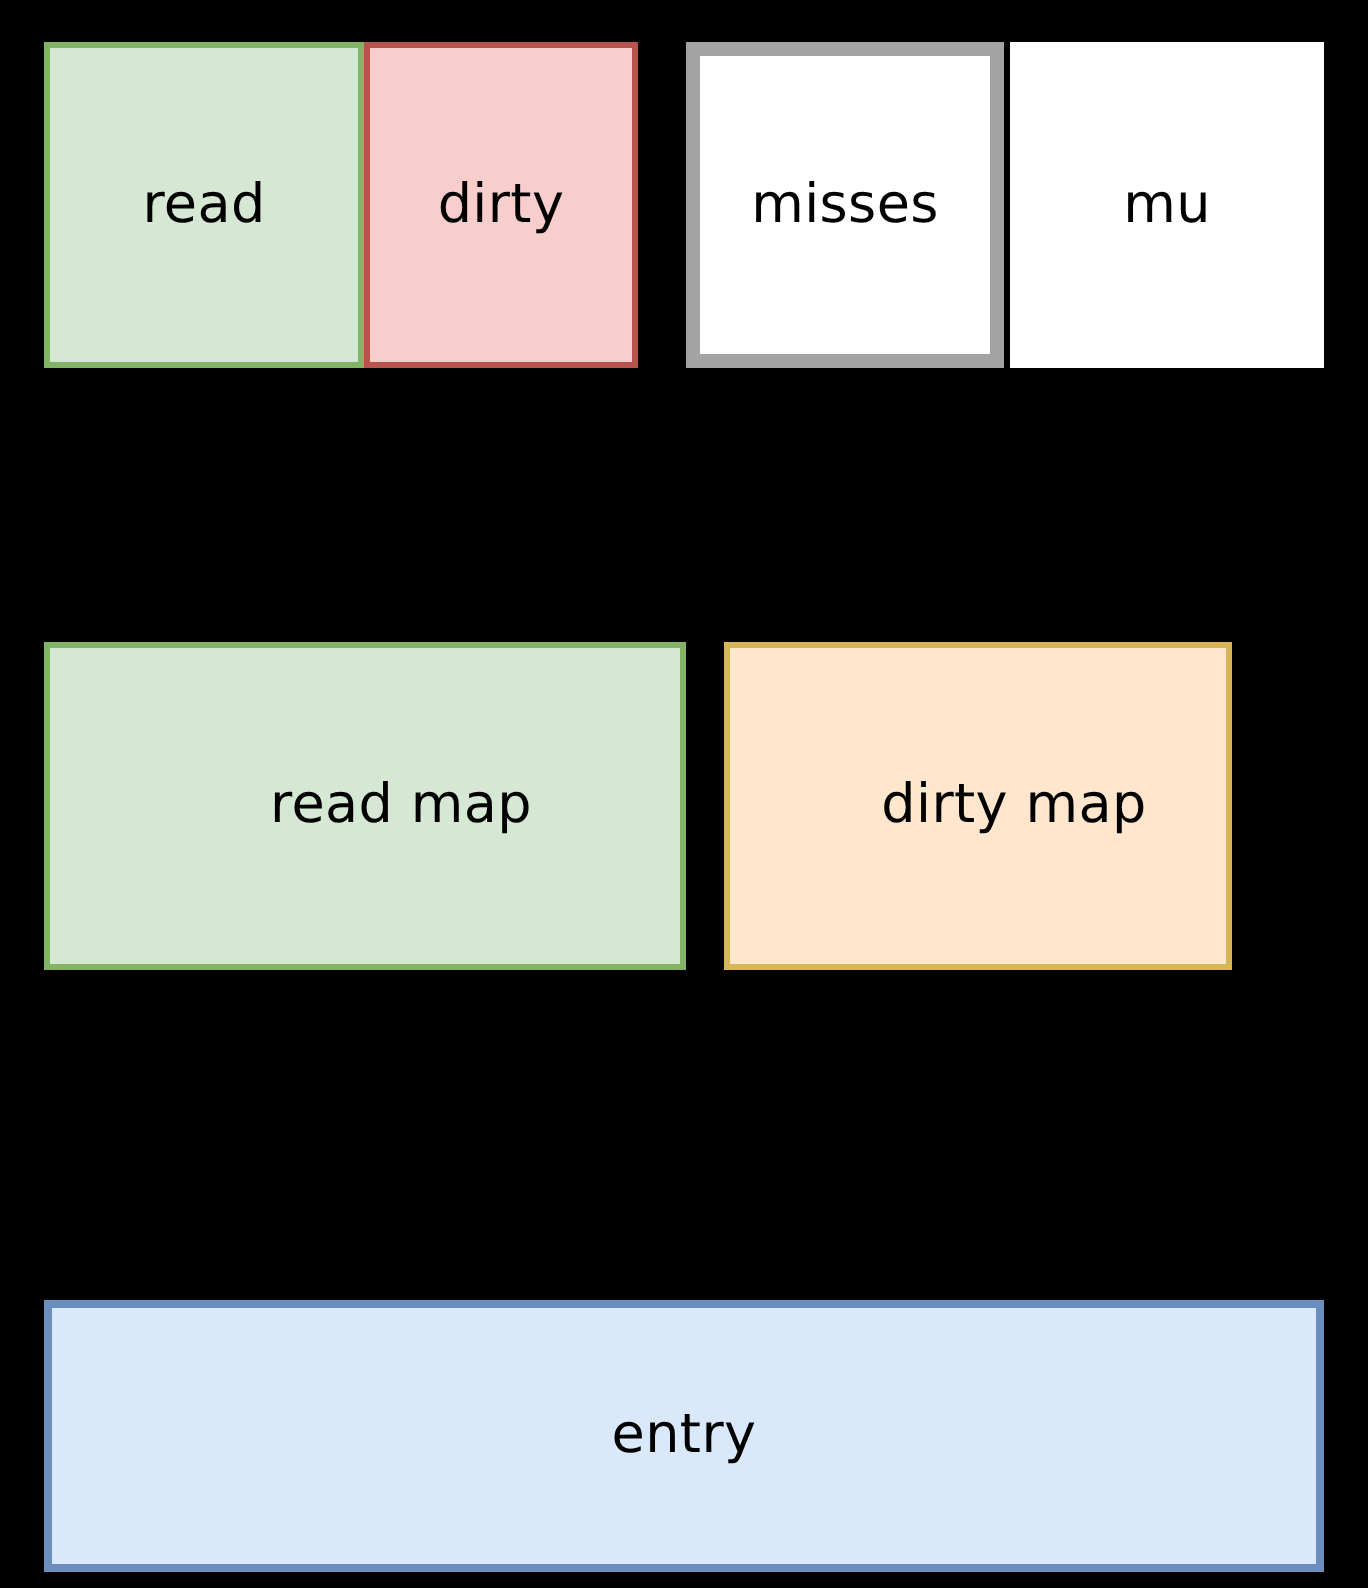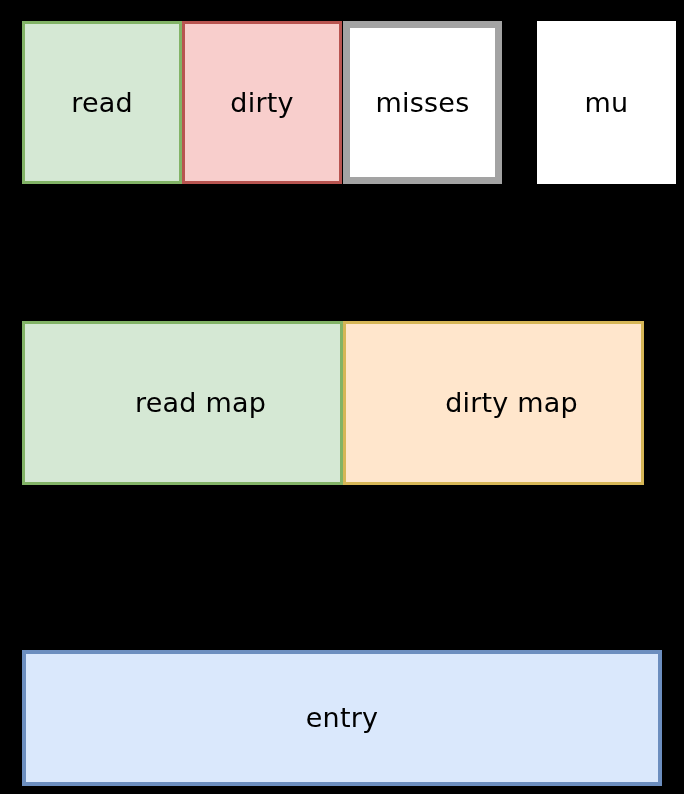--- a/index.html
+++ b/index.html
@@ -25,28 +25,28 @@
     color: #000000;
     font-size: 27px;
     font-weight: 400;
     letter-spacing: 0.2px;
     line-height: 1.1;
     white-space: nowrap;
   }
   
   .r1 { top: 21px; height: 163px; }
   #box-read   { left: 22px;  width: 160px; background: #d5e8d4; border: 3px solid #82b366; }
-  #box-dirty  { left: 182px; width: 160px; background: #f8cecc; border: 3px solid #b85450; }
+  #box-dirty  { left: 182px; width: 137px; background: #f8cecc; border: 3px solid #b85450; }
   #box-misses { left: 343px; width: 159px; background: #ffffff; border: 7px solid #a3a3a3; }
-  #box-mu     { left: 505px; width: 139px; background: #ffffff; border: 1px solid #ffffff; margin-left: 32px; }
+  #box-mu     { left: 505px; width: 157px; background: #ffffff; border: 1px solid #ffffff; }
 
   
   .r2 { top: 321px; height: 164px; padding-left: 36px; }
   #box-read-map  { left: 22px;  width: 321px; background: #d5e8d4; border: 3px solid #82b366; }
-  #box-dirty-map { left: 343px; width: 301px; background: #ffe6cc; border: 3px solid #d6b656; text-align: right; }
+  #box-dirty-map { left: 362px; width: 254px; background: #ffe6cc; border: 3px solid #d6b656; text-align: right; }
 
   
   .r3 { top: 650px; height: 136px; text-align: center; }
   #box-entry { left: 22px; width: 640px; background: #dae8fc; border: 4px solid #6c8ebf; }
 </style>
 </head>
 <body>
 
 <div id="canvas">
 

